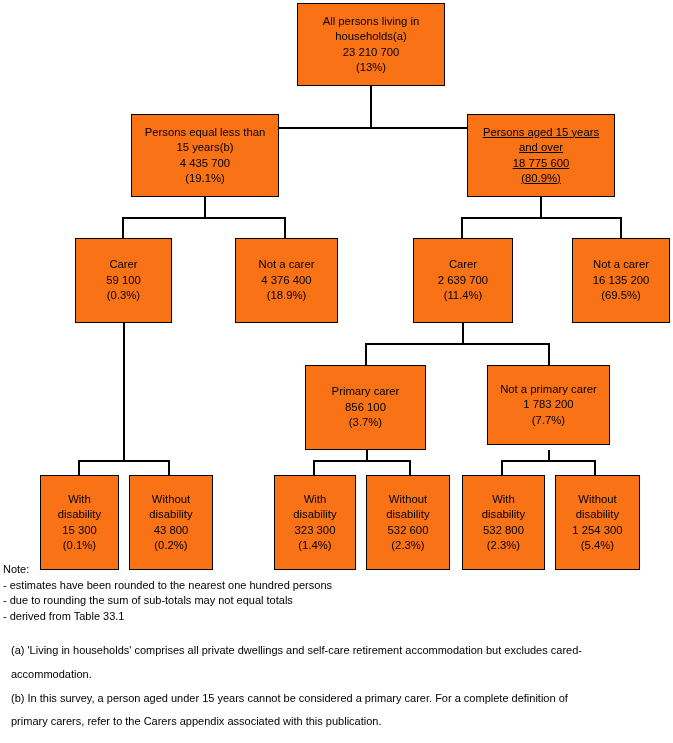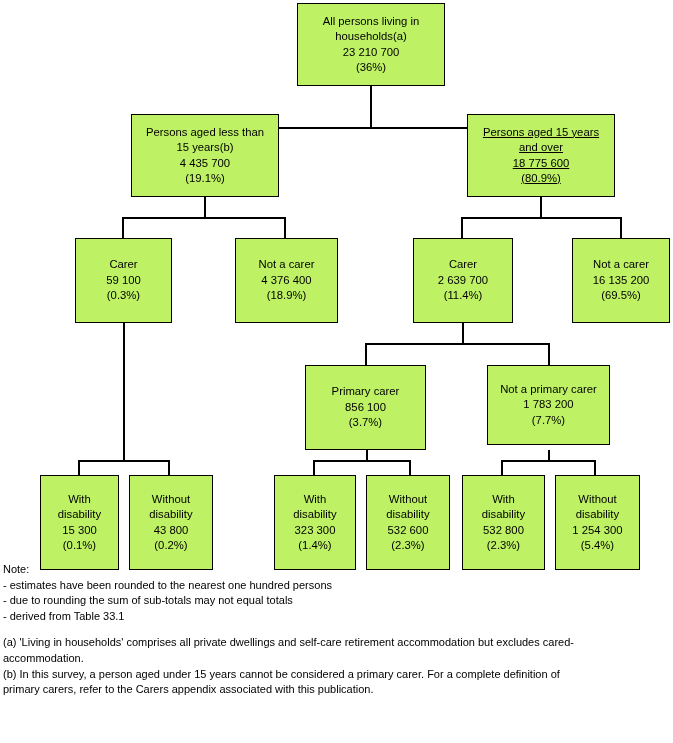--- a/index.html
+++ b/index.html
@@ -22,21 +22,21 @@
     left: 0;
     top: 0;
     width: 673px;
     height: 590px;
   }
 
   .node {
     position: absolute;
     box-sizing: border-box;
     border: 1.4px solid #000000;
-    background: #bef264;
+    background: #f97316;
     display: flex;
     flex-direction: column;
     align-items: center;
     justify-content: center;
     text-align: center;
     font-size: 11.3px;
     line-height: 15.5px;
     color: #000000;
     z-index: 2;
     padding: 2px 1px;
@@ -57,41 +57,41 @@
     position: absolute;
     left: 3px;
     top: 562px;
     width: 668px;
     font-size: 11px;
     line-height: 15.6px;
     color: #000000;
   }
   #notes .note-line { white-space: nowrap; }
   #notes .gap { height: 11px; }
-  #notes .foot { margin: 0; }
+  #notes .foot { margin: 8px; }
 </style>
 </head>
 <body>
 
 <div id="diagram">
 
   <div class="node" style="left:297px; top:3px; width:148px; height:83px;">
     <span class="ln">All persons living in</span>
     <span class="ln">households(a)</span>
     <span class="ln">23 210 700</span>
-    <span class="ln">(36%)</span>
+    <span class="ln">(13%)</span>
   </div>
 
   <div class="conn vline" style="left:370px; top:86px; height:43px;"></div>
   <div class="conn hline" style="left:205px; top:127px; width:338px;"></div>
   <div class="conn vline" style="left:205px; top:127px; height:27px;"></div>
   <div class="conn vline" style="left:541px; top:127px; height:27px;"></div>
 
   <div class="node" style="left:131px; top:114px; width:148px; height:83px;">
-    <span class="ln">Persons aged less than</span>
+    <span class="ln">Persons equal less than</span>
     <span class="ln">15 years(b)</span>
     <span class="ln">4 435 700</span>
     <span class="ln">(19.1%)</span>
   </div>
 
   <div class="node" style="left:467px; top:114px; width:148px; height:83px;text-decoration:underline;">
     <span class="ln">Persons aged 15 years</span>
     <span class="ln">and over</span>
     <span class="ln">18 775 600</span>
     <span class="ln">(80.9%)</span>

